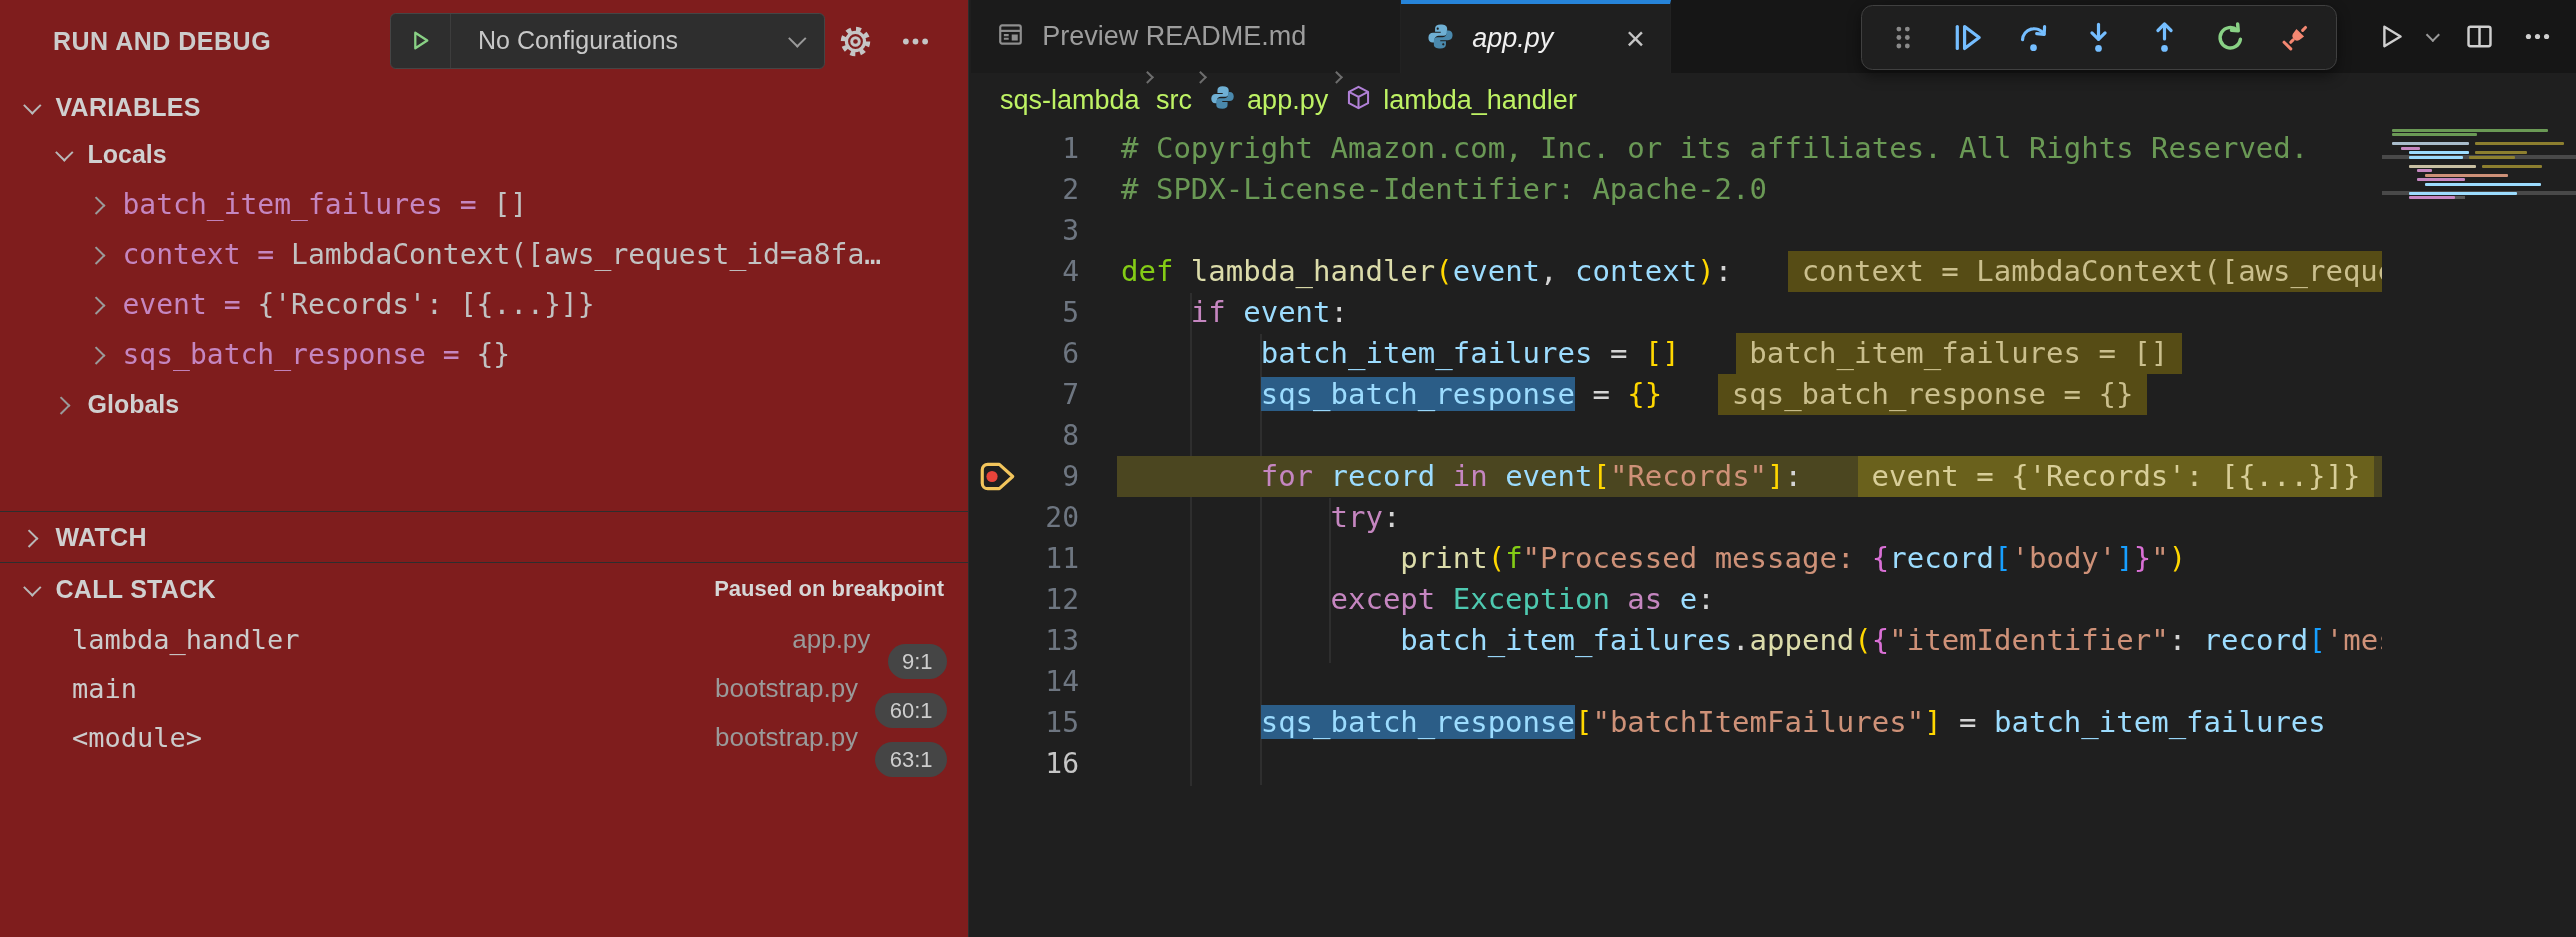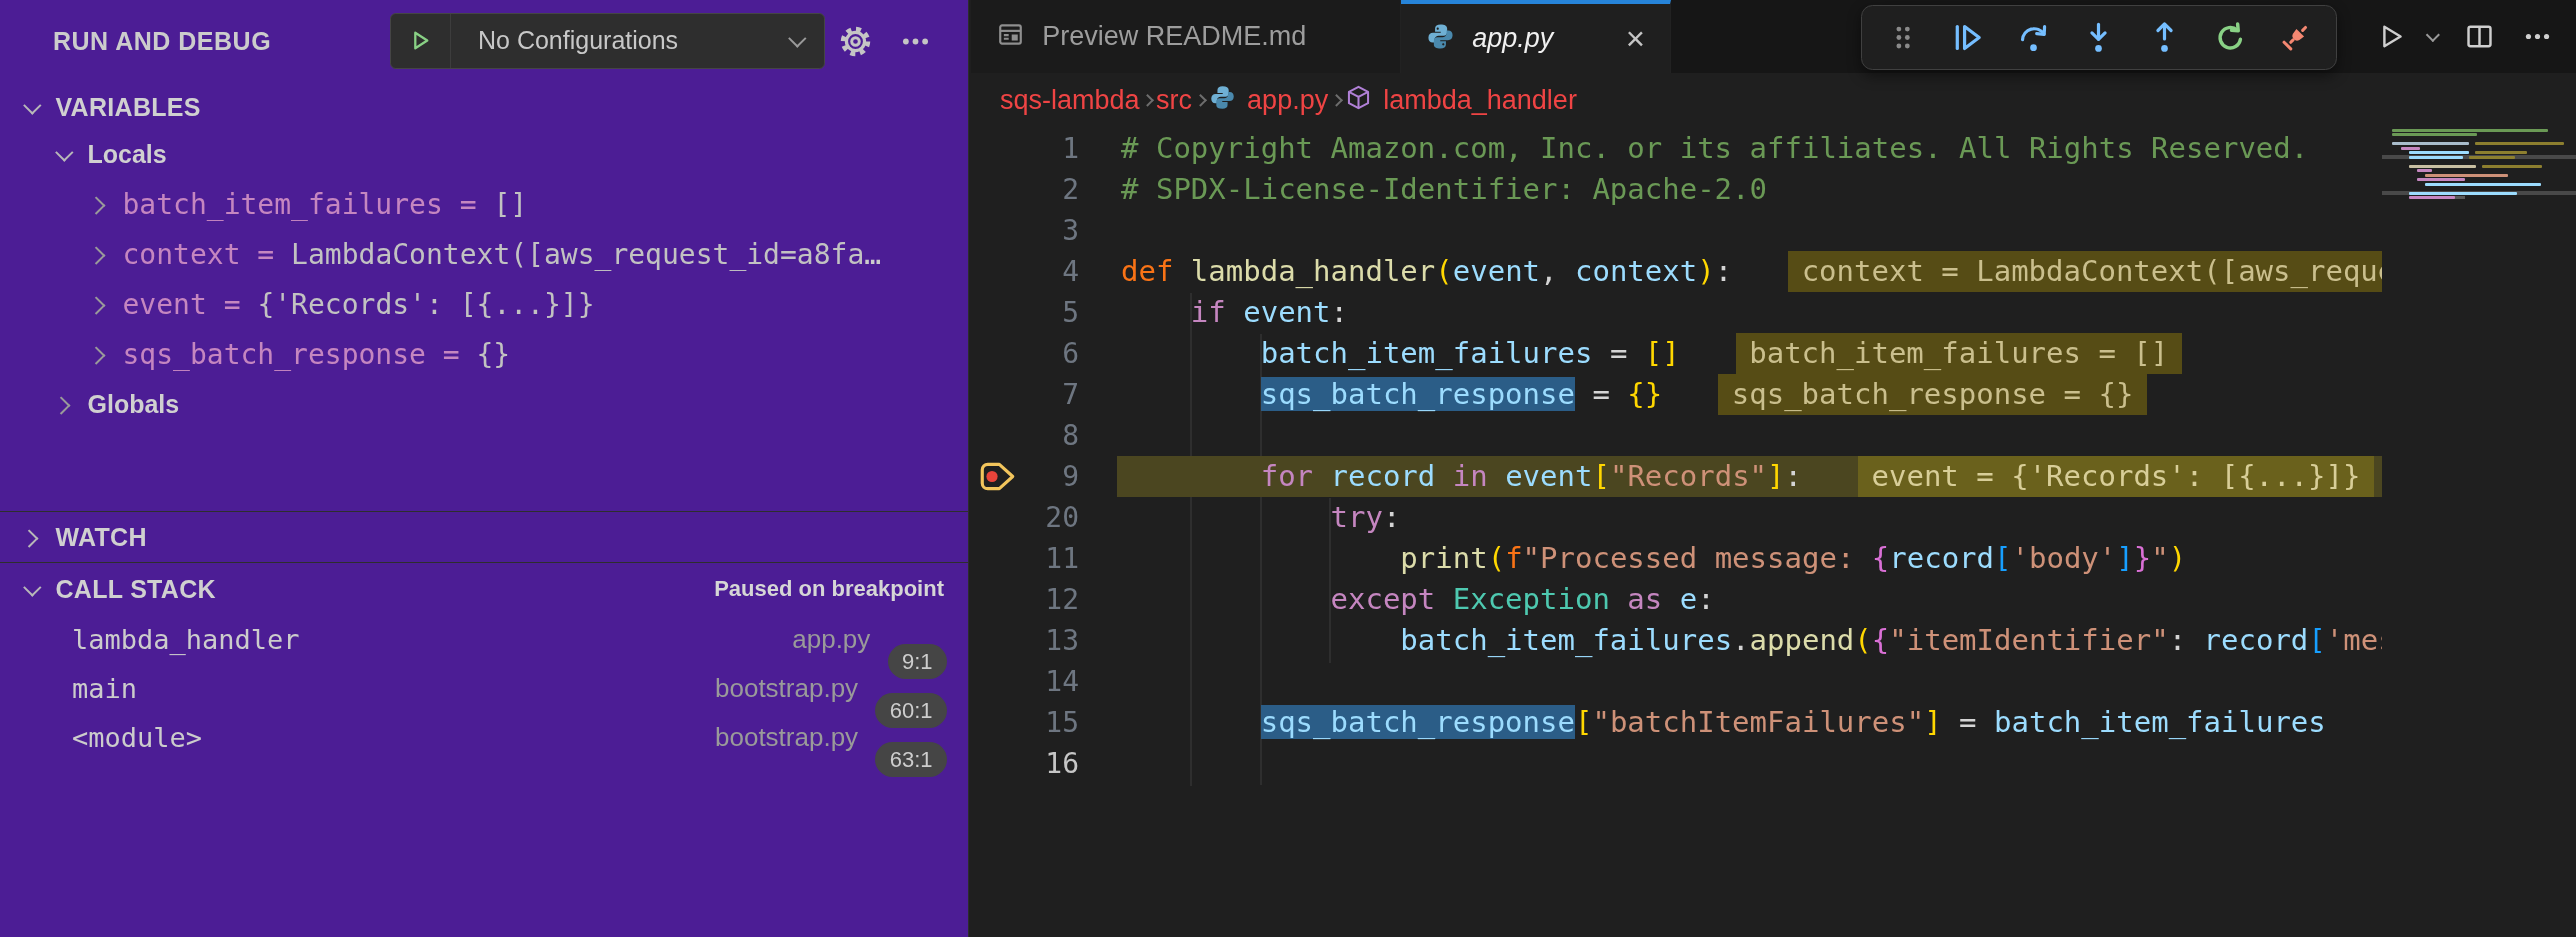--- a/index.html
+++ b/index.html
@@ -1,21 +1,21 @@
 <!DOCTYPE html>
 <html><head>
 <meta charset="utf-8">
 <style>
   * { margin:0; padding:0; box-sizing:border-box; }
   html,body { background:#000; }
   .app { position:relative; width:2576px; height:938px; background:#1f1f1f; overflow:hidden;
          font-family:"Liberation Sans", sans-serif; color:#cccccc; }
 
   
-  .sidebar { position:absolute; left:0; top:0; bottom:0; width:969px; background:#4c1d95;
+  .sidebar { position:absolute; left:0; top:0; bottom:0; width:969px; background:#7f1d1d;
              border-right:1.9px solid #2c2c2c; }
   .sb-header { position:relative; height:83px; }
   .sb-title { position:absolute; left:53px; top:27px; font-size:25px; font-weight:bold;
               letter-spacing:0.5px; color:#cccccc; }
   .cfg { position:absolute; left:390px; top:12.5px; width:435px; height:56px; background:#2e2e2e;
          border:1px solid #454545; border-radius:5.8px; display:flex; align-items:center; cursor:pointer; }
   .cfg-play { width:60px; height:100%; display:flex; align-items:center; justify-content:center;
               border-right:1px solid #3d3d3d; }
   .cfg-label { flex:1; padding-left:27px; font-size:25px; color:#c8c8c8; white-space:nowrap; }
   .cfg-chev { margin-right:23px; }
@@ -68,36 +68,36 @@
   .ed-btn.narrow { width:33px; margin-left:-9.6px; }
 
   .dbg-toolbar { position:absolute; left:890px; top:4.8px; width:476px; height:65px; background:#1f1f1f;
                  border:1.9px solid #404040; border-radius:11.6px; box-shadow:0 5.8px 13.5px rgba(0,0,0,.45);
                  display:flex; align-items:center; justify-content:space-around; padding:0 7.7px; }
   .dbg-btn { width:54px; height:54px; display:flex; align-items:center; justify-content:center;
              border-radius:7.7px; cursor:pointer; }
   .dbg-btn.grip { cursor:grab; }
 
   .breadcrumb { position:absolute; top:73px; left:0; right:194px; height:55px; display:flex;
-                align-items:center; padding-left:29px; gap:2px; font-size:27px; color:#ef4444; }
+                padding-left:29px; gap:2px; font-size:27px; color:#bef264; }
   .bc-item { display:flex; align-items:center; gap:11.6px; cursor:pointer; white-space:nowrap; }
   .bc-sep { width:8.7px; height:8.7px; border-right:2.3px solid #6d6d6d; border-bottom:2.3px solid #6d6d6d;
             transform:rotate(-45deg); margin:0 1.9px; }
 
   
   .lines { position:absolute; left:0; top:128px; right:194px; bottom:0; overflow:hidden; }
   .line { position:relative; display:flex; height:41px; align-items:center; }
   .line.current::before { content:""; position:absolute; left:146px; right:0; top:0; bottom:0; background:#4b4620; }
   .g-col { flex:0 0 46px; display:flex; align-items:center; justify-content:flex-end; z-index:1; }
   .num { flex:0 0 62px; text-align:right; font-family:"DejaVu Sans Mono", monospace;
          font-size:28px; color:#6e7681; z-index:1; }
   .num.bright { color:#c6c6c6; }
   .code { margin-left:42px; white-space:pre; font-family:"DejaVu Sans Mono", monospace;
           font-size:29px; line-height:41px; color:#d4d4d4; z-index:1; }
-  .tok.comment{ color:#6a9955; } .tok.kw{ color:#c586c0; } .tok.kwblue{ color:#f97316; }
+  .tok.comment{ color:#6a9955; } .tok.kw{ color:#c586c0; } .tok.kwblue{ color:#84cc16; }
   .tok.fn{ color:#dcdcaa; } .tok.var{ color:#9cdcfe; } .tok.str{ color:#ce9178; }
   .tok.b1{ color:#ffd700; } .tok.b2{ color:#da70d6; } .tok.b3{ color:#179fff; }
   .tok.type{ color:#4ec9b0; } .tok.plain{ color:#d4d4d4; }
   .tok.hlblue{ background:#2b5d87; } .tok.hlgray{ background:#54585c; }
   .ival { display:inline-block; margin-left:56px; padding:0 13.5px; background:#564c15; color:#cabf8d; }
   .ival.cur { background:#6a611c; color:#d8ce98; }
   .guide { position:absolute; width:1.9px; background:#2e2e2e; z-index:0; }
 
   
   .minimap { position:absolute; top:73px; right:0; bottom:0; width:194px; background:#1f1f1f; cursor:pointer; }

